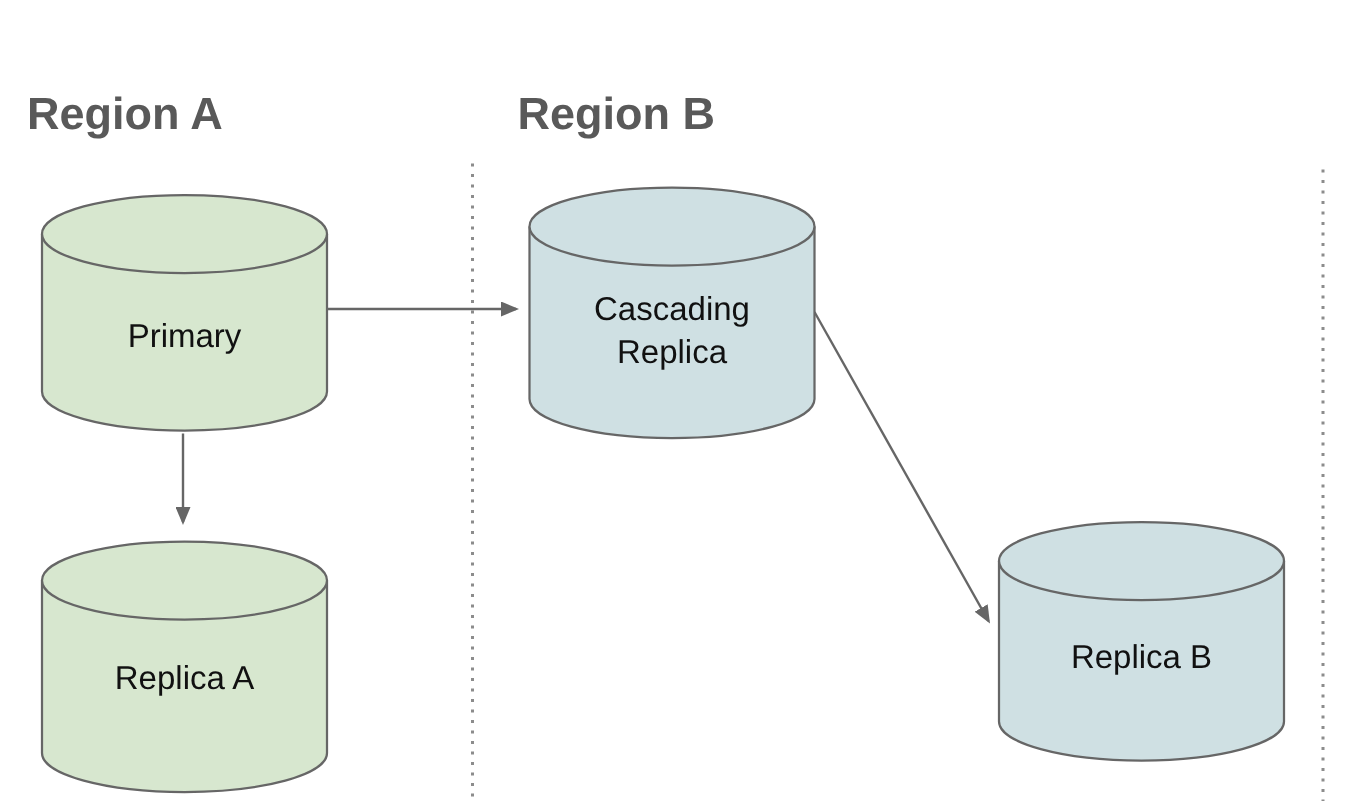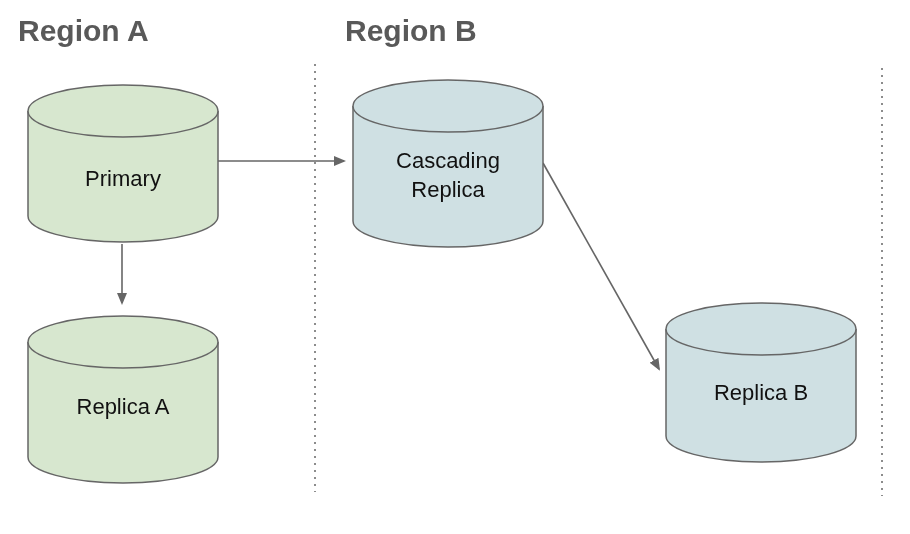--- a/index.html
+++ b/index.html
@@ -8,20 +8,21 @@
     background: #ffffff;
     width: 910px;
     height: 534px;
     overflow: hidden;
     font-family: "Liberation Sans", sans-serif;
   }
   .canvas-wrap {
     position: relative;
     width: 910px;
     height: 450px;
+    margin-top: 45px;
   }
   svg {
     display: block;
   }
   .region-heading {
     font-family: "Liberation Sans", sans-serif;
     font-size: 30px;
     font-weight: bold;
     fill: #595959;
   }

